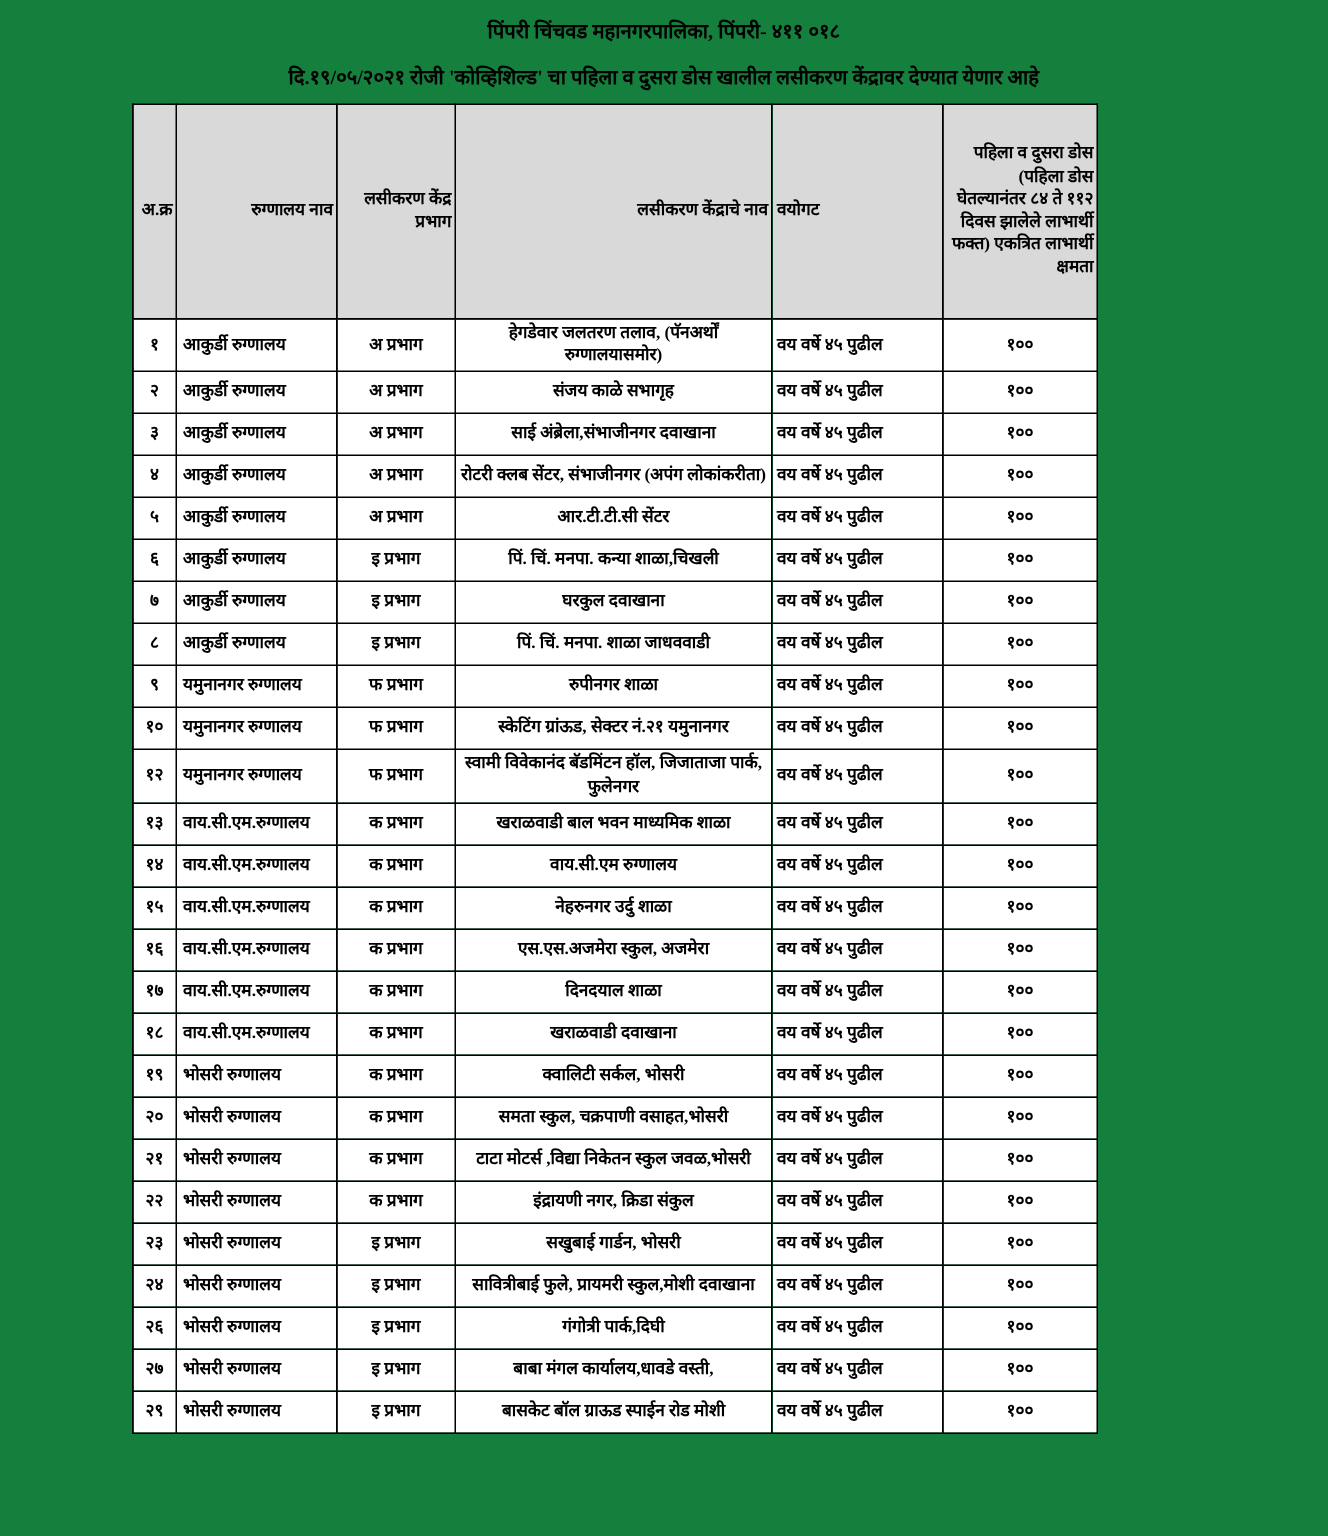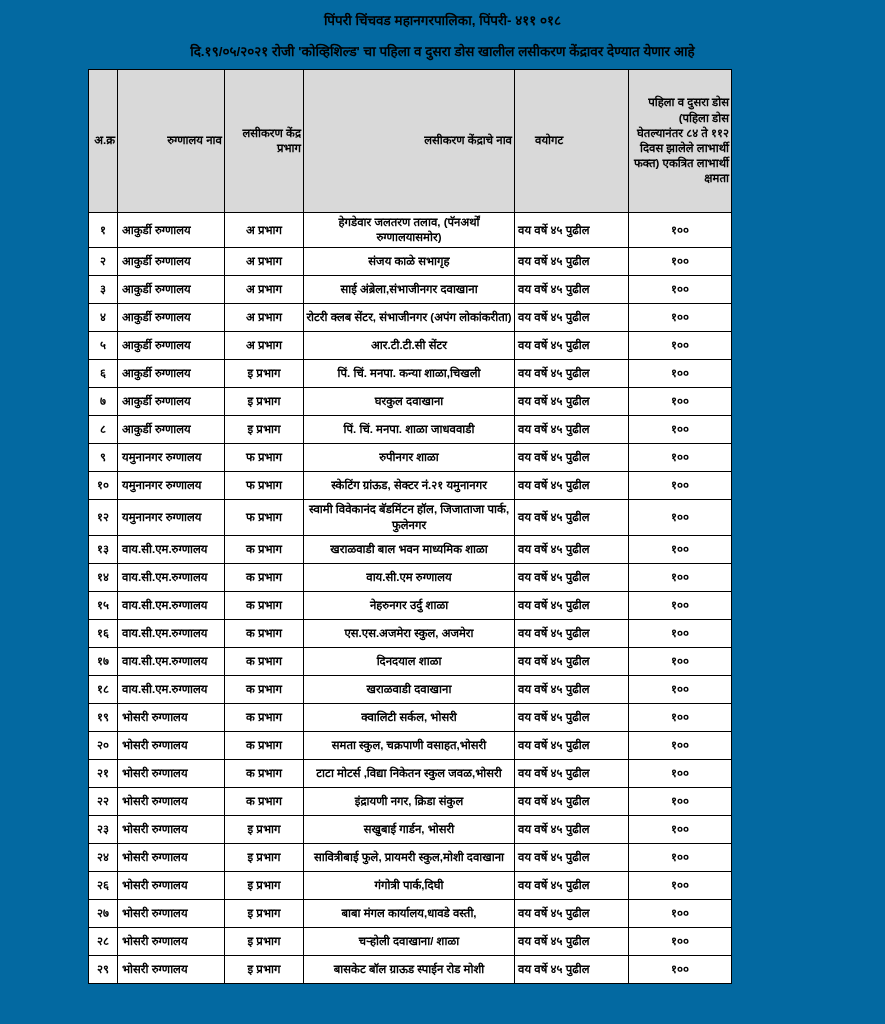--- a/index.html
+++ b/index.html
@@ -4,22 +4,22 @@
 <style>
   html, body {
     margin: 0;
     padding: 0;
     background: #ffffff;
   }
   .page {
     position: relative;
     width: 885px;
     height: 1024px;
-    background: #0369a1;
-    font-family: Liberation Sans, sans-serif;
+    background: #15803d;
+    font-family: Liberation Serif, serif;
     color: #000000;
     overflow: hidden;
   }
   .doc-title {
     padding-top: 12px;
     text-align: center;
     font-size: 13.5px;
     font-weight: bold;
     line-height: 18px;
   }
@@ -48,21 +48,21 @@
     overflow: hidden;
     word-wrap: break-word;
   }
   table.vax thead th {
     background: #d9d9d9;
     height: 138px;
     text-align: right;
   }
   table.vax thead th.h-age {
     text-align: left;
-    padding-left: 20px;
+    padding-left: 3px;
   }
   table.vax td {
     height: 23px;
     text-align: center;
     background: #ffffff;
   }
   table.vax td.col-hospital {
     text-align: left;
     padding-left: 4px;
   }
@@ -295,28 +295,20 @@
         </tr>
         <tr>
           <td class="col-sr">२७</td>
           <td class="col-hospital">भोसरी रुग्णालय</td>
           <td class="col-ward">इ प्रभाग</td>
           <td class="col-center">बाबा मंगल कार्यालय,धावडे वस्ती,</td>
           <td class="col-age">वय वर्षे ४५ पुढील</td>
           <td class="col-capacity">१००</td>
         </tr>
         <tr>
-          <td class="col-sr">२८</td>
-          <td class="col-hospital">भोसरी रुग्णालय</td>
-          <td class="col-ward">इ प्रभाग</td>
-          <td class="col-center">चऱ्होली दवाखाना/ शाळा</td>
-          <td class="col-age">वय वर्षे ४५ पुढील</td>
-          <td class="col-capacity">१००</td>
-        </tr>
-        <tr>
           <td class="col-sr">२९</td>
           <td class="col-hospital">भोसरी रुग्णालय</td>
           <td class="col-ward">इ प्रभाग</td>
           <td class="col-center">बासकेट बॉल ग्राऊड स्पाईन रोड मोशी</td>
           <td class="col-age">वय वर्षे ४५ पुढील</td>
           <td class="col-capacity">१००</td>
         </tr>
       </tbody>
   </table>
 

